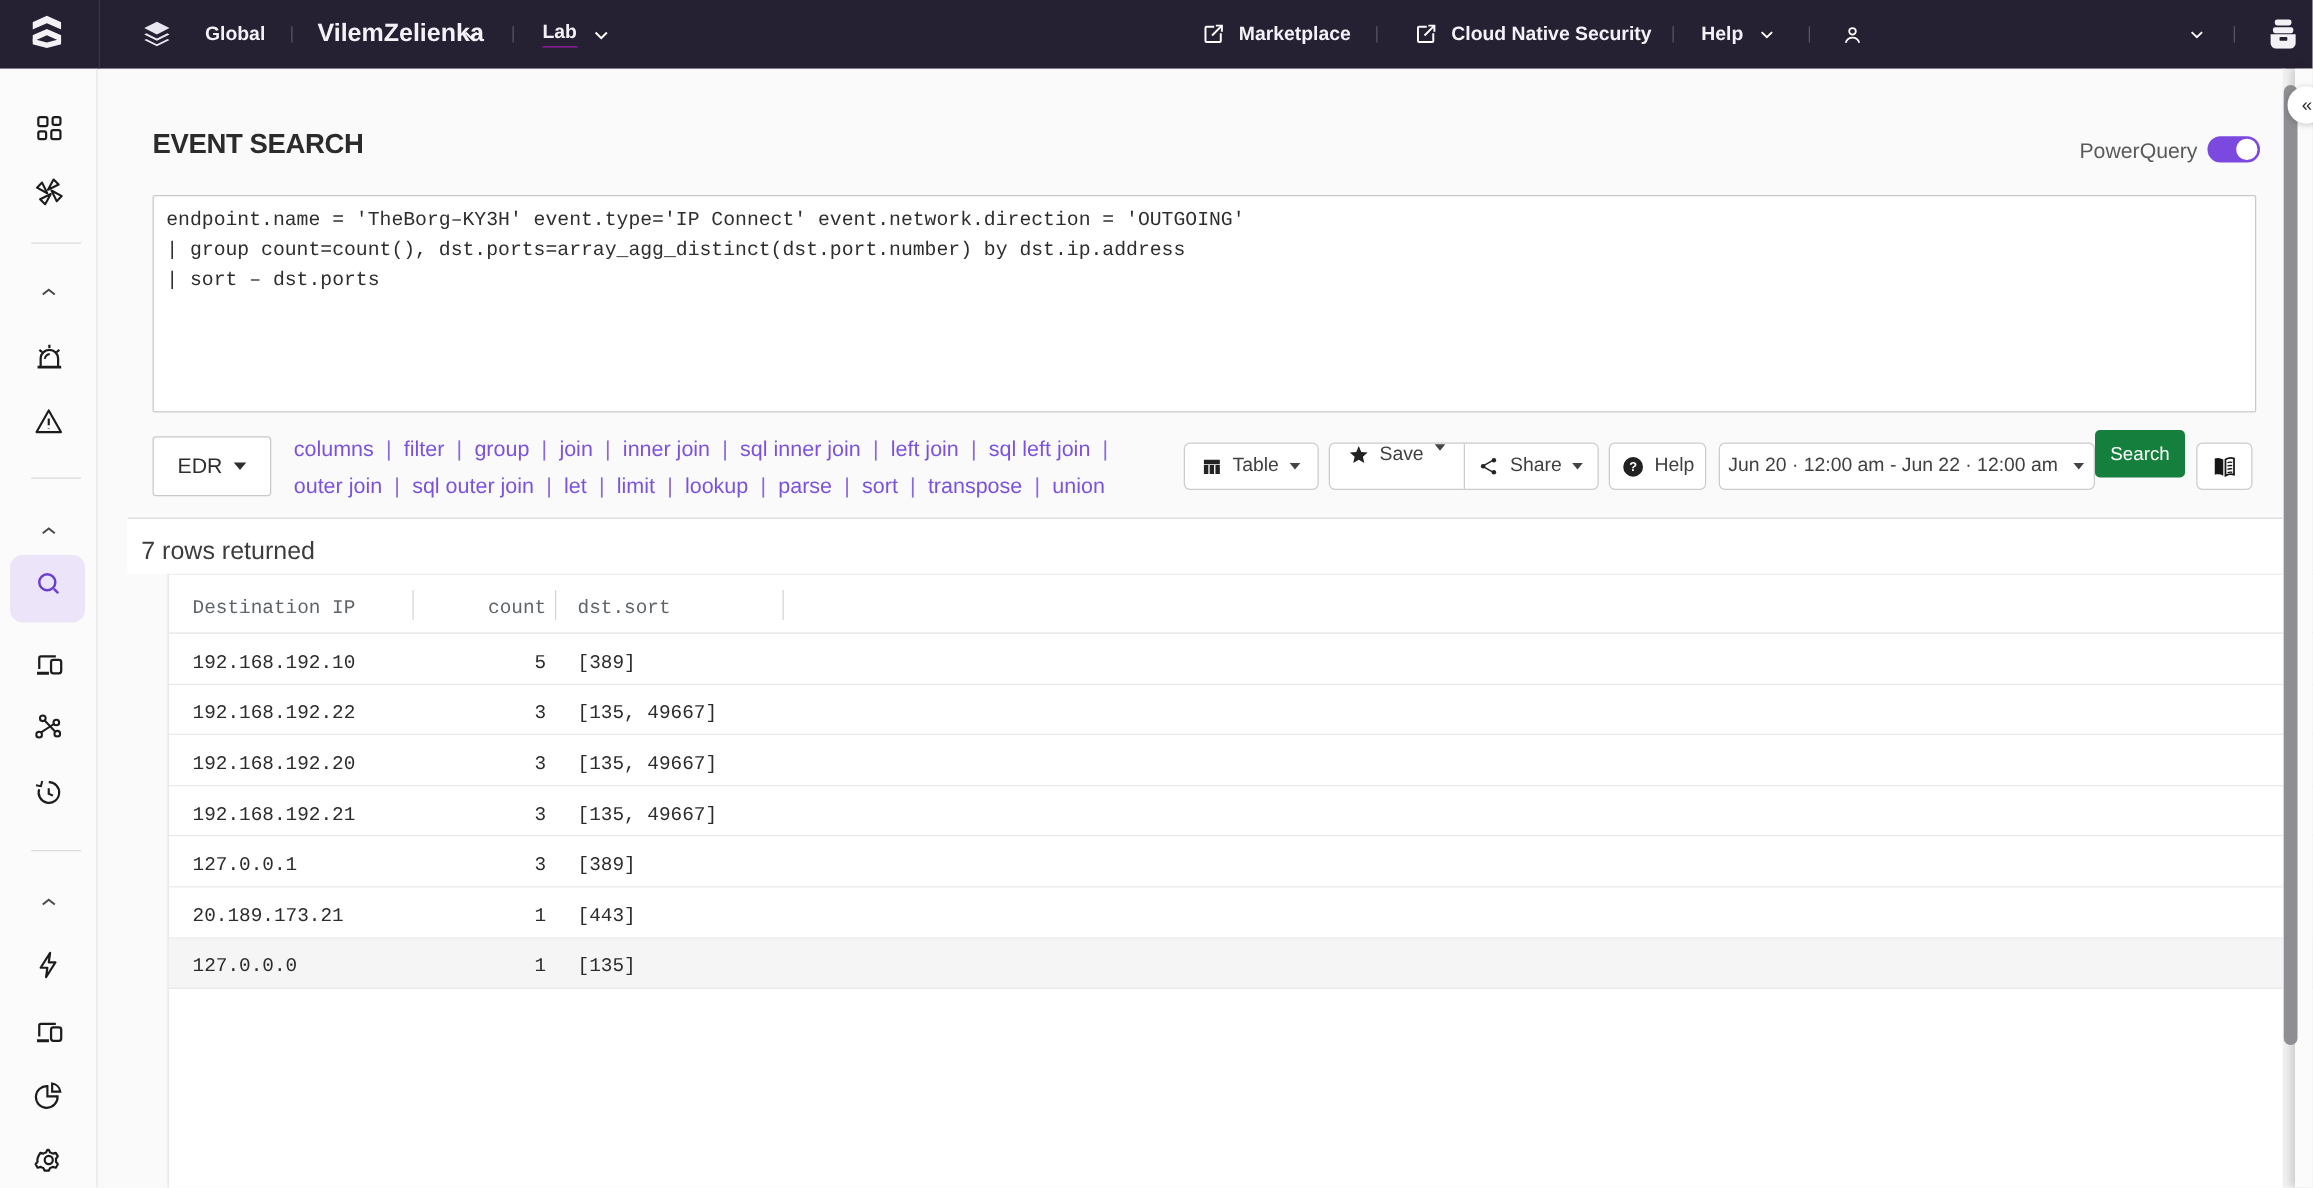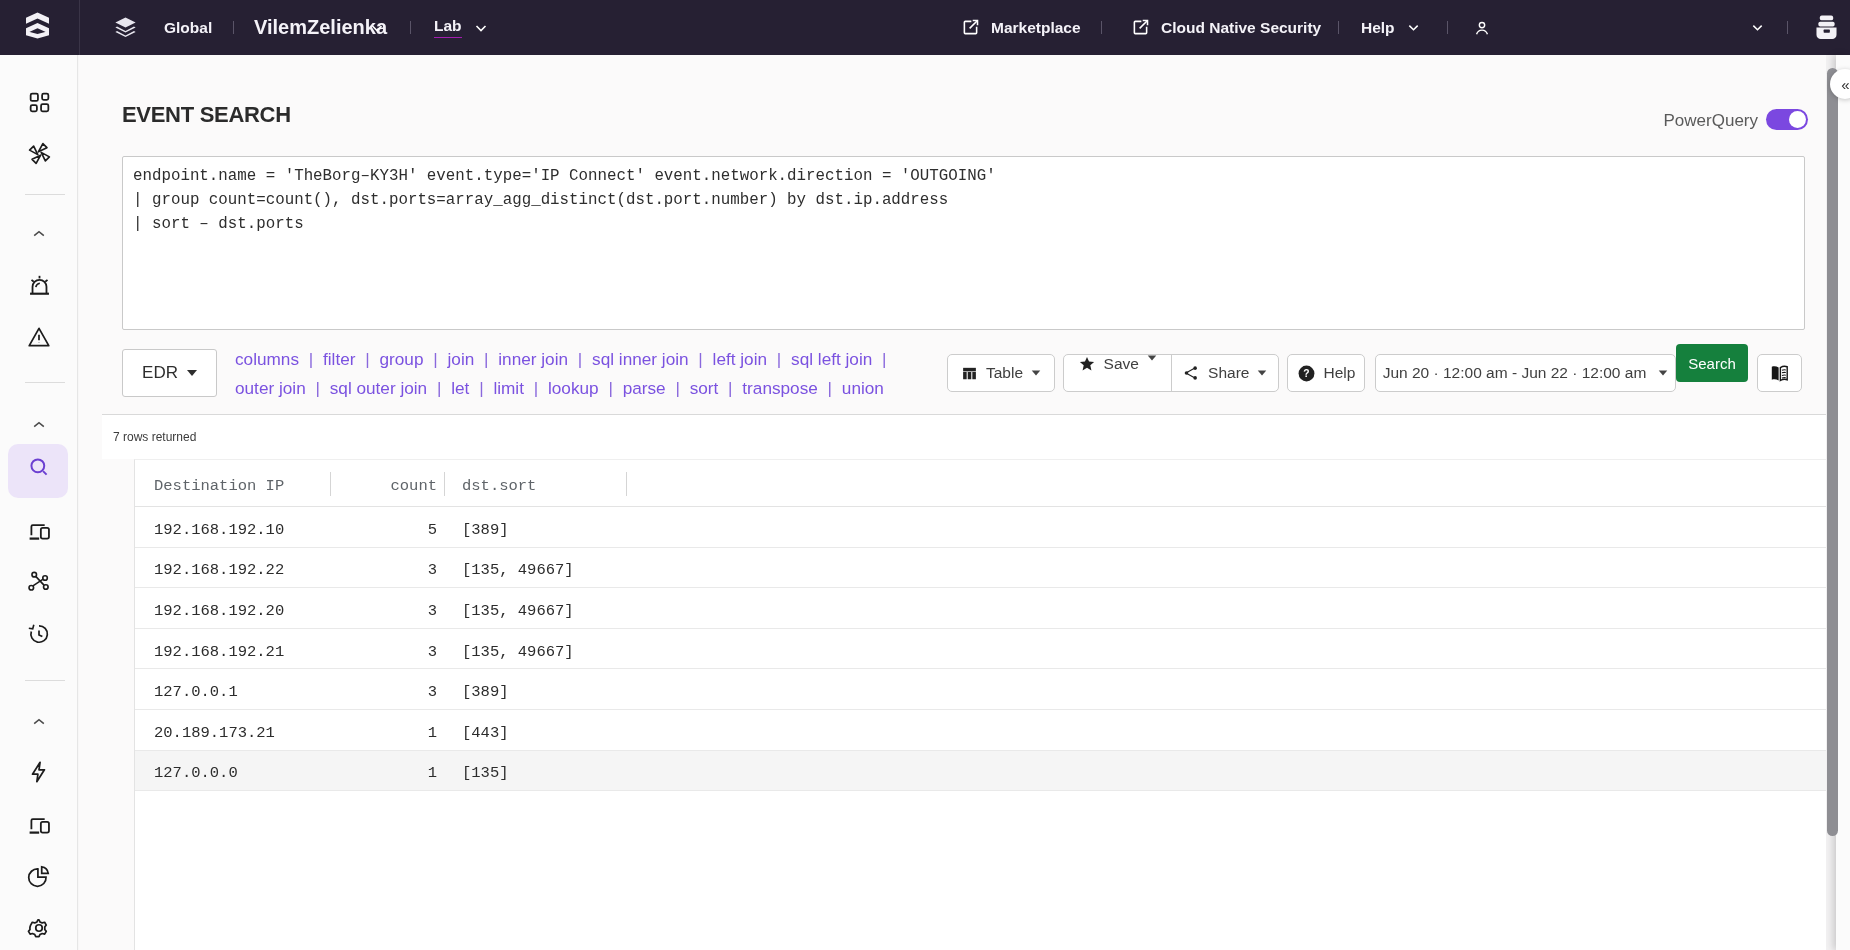--- a/index.html
+++ b/index.html
@@ -19,21 +19,21 @@
 .toggle .knob { position:absolute; right:2px; top:2px; width:17px; height:17px; background:#fff; border-radius:50%; }
 .querybox { width:1683px; height:174px; background:#fff; border:1px solid #c9c9c9; border-radius:2px; font-family:"Liberation Mono",monospace; font-size:15.8px; color:#2e2e2e; padding:7px 10px; line-height:24px; white-space:pre; }
 .edr-btn { position:absolute; left:43px; top:294px; width:95px; height:48px; background:#fff; border:1px solid #c9c9c9; border-radius:3px; display:flex; align-items:center; justify-content:center; font-size:17px; color:#2e2e2e; gap:9px; }
 .caret { width:0; height:0; border-left:5px solid transparent; border-right:5px solid transparent; border-top:6px solid #2e2e2e; display:inline-block; }
 .links { position:absolute; left:156px; top:290px; width:780px; font-size:17.2px; line-height:28.5px; color:#7b52e0; }
 .links .pipe { color:#8a68dd; padding:0 5px; }
 .ctl { position:absolute; background:#fff; border:1px solid #cccccc; border-radius:5px; display:flex; align-items:center; justify-content:center; font-size:15.5px; color:#404040; gap:8px; }
 .srch-btn { position:absolute; left:1597px; top:289px; width:72px; height:38px; background:#15803d; border-radius:4px; color:#fff; display:flex; align-items:center; justify-content:center; font-size:15px; }
 .results { position:absolute; left:0px; top:359px; width:1749px; }
 .rowsbar { position:absolute; left:23px; top:0; width:1726px; height:45px; background:#fff; border-top:1px solid #d9d9d9; }
-.rowsbar span { position:absolute; left:11px; top:15px; font-size:12px; color:#3c3c3c; }
+.rowsbar span { position:absolute; left:11px; top:15px; font-size:20px; color:#3c3c3c; }
 .tbl { position:absolute; left:24px; top:45px; width:1723px; height:491px; border-left:1px solid #e3e3e3; border-top:1px solid #efefef; background:#fff; font-family:"Liberation Mono",monospace;margin-left:31px; }
 .thead { position:relative; height:47px; border-bottom:1px solid #e3e3e3; color:#5f6469; font-size:15.5px; }
 .trow { position:relative; height:40.6px; border-bottom:1px solid #e9e9e9; color:#2c2c2c; font-size:15.5px; }
 .c1 { position:absolute; left:19px; top:calc(50% + 3px); transform:translateY(-50%); }
 .c2 { position:absolute; left:200px; width:102px; text-align:right; top:calc(50% + 3px); transform:translateY(-50%); }
 .c3 { position:absolute; left:327px; top:calc(50% + 3px); transform:translateY(-50%); }
 .colsep { position:absolute; top:12px; width:1px; height:24px; background:#d5d5d5; }
 .rightstrip { position:absolute; right:0; top:55px; width:24px; height:895px; background:#f2f1f2; }
 .rs-panel { position:absolute; right:0; top:0; width:14px; height:895px; background:#fbfbfb; box-shadow:-3px 0 7px rgba(0,0,0,0.16); }
 .scroll-thumb { position:absolute; left:1px; top:13px; width:11px; height:768px; background:#8e8e93; border-radius:6px; }

